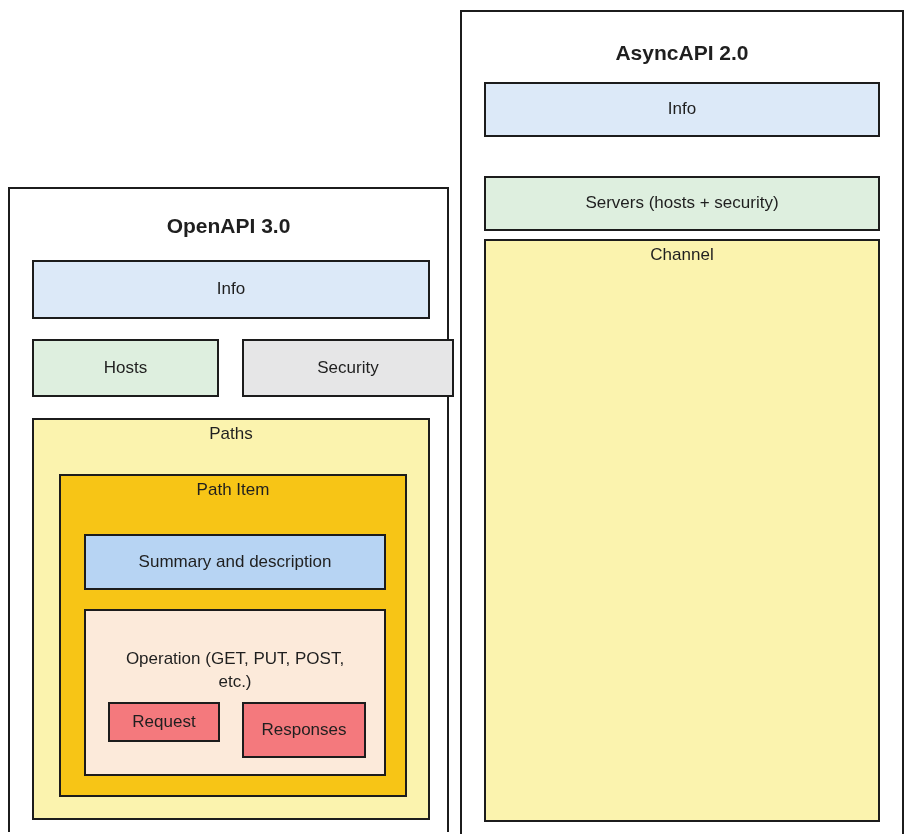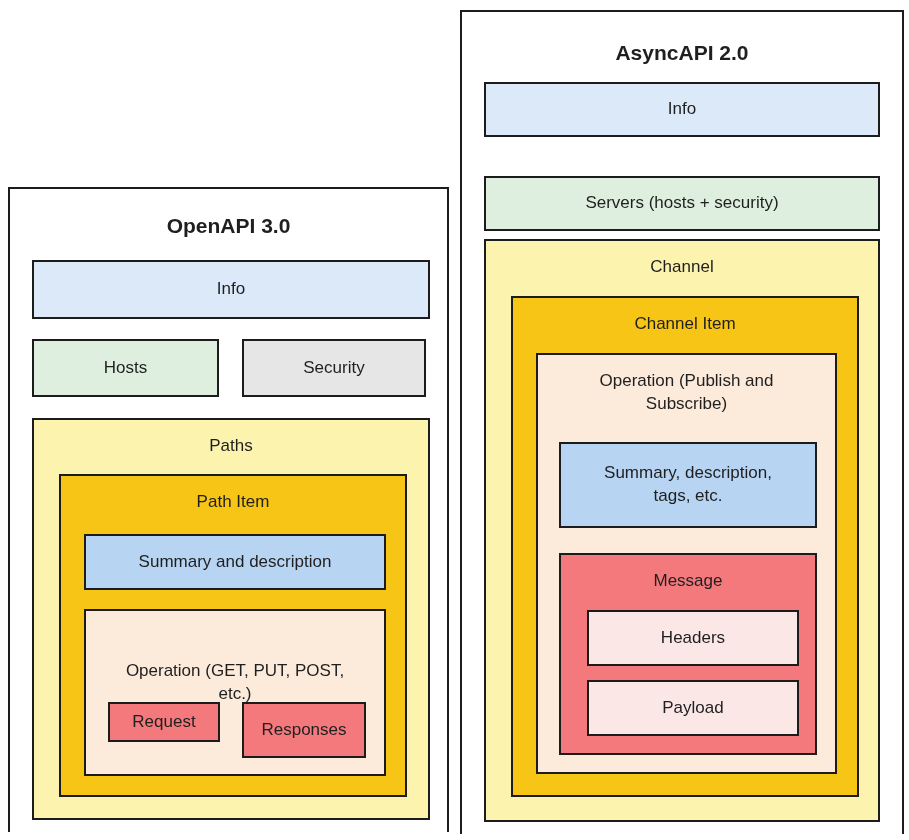--- a/index.html
+++ b/index.html
@@ -38,39 +38,39 @@
     align-items: center;
     justify-content: center;
     text-align: center;
     font-size: 17px;
     line-height: 1.35;
   }
   .container-box { display: block; }
   .box-label {
     display: block;
     text-align: center;
-    padding-top: 15px;
+    padding-top: 3px;
     margin: 0 auto;
   }
 
   
   .fill-pale-blue   { background: var(--pale_blue,   #dcE9f8); }
   .fill-mid-blue    { background: var(--mid_blue,    #b7d4f3); }
   .fill-pale-green  { background: var(--pale_green,  #deefdf); }
   .fill-light-gray  { background: var(--light_gray,  #e6e6e7); }
   .fill-pale-yellow { background: var(--pale_yellow, #fbf3ae); }
   .fill-gold        { background: var(--gold,        #f7c516); }
   .fill-peach       { background: var(--peach,       #fceada); }
   .fill-salmon      { background: var(--salmon,      #f4797d); }
   .fill-pale-pink   { background: var(--pale_pink,   #fce7e7); }
 
   
   .oa-info      { left: 22px;  top: 71px;  width: 398px; height: 59px; }
   .oa-hosts     { left: 22px;  top: 150px; width: 187px; height: 58px; }
-  .oa-security  { left: 232px; top: 150px; width: 184px; height: 58px; }
+  .oa-security  { left: 232px; top: 150px; width: 212px; height: 58px; }
   .oa-paths     { left: 22px;  top: 229px; width: 398px; height: 402px; }
   .oa-path-item { left: 25px;  top: 54px;  width: 348px; height: 323px; }
   .oa-summary   { left: 23px;  top: 58px;  width: 302px; height: 56px; }
   .oa-operation { left: 23px;  top: 133px; width: 302px; height: 167px; }
   .oa-op-label  { max-width: 240px; margin-top: 34px; }
   .oa-request   { left: 22px;  top: 91px;  width: 112px; height: 40px; }
   .oa-responses { left: 156px; top: 91px;  width: 124px; height: 56px; }
 
   
   .aa-info         { left: 22px; top: 70px;  width: 396px; height: 55px; }
@@ -137,39 +137,16 @@
       <span>Info</span>
     </div>
 
     <div class="box fill-pale-green aa-servers">
       <span>Servers (hosts + security)</span>
     </div>
 
     <div class="box container-box fill-pale-yellow aa-channel">
       <div class="box-label">Channel</div>
 
-      <div class="box container-box fill-gold aa-channel-item">
-        <div class="box-label">Channel Item</div>
-
-        <div class="box container-box fill-peach aa-operation">
-          <div class="box-label aa-op-label">Operation (Publish and Subscribe)</div>
-
-          <div class="box fill-mid-blue aa-summary">
-            <span>Summary, description, tags, etc.</span>
-          </div>
-
-          <div class="box container-box fill-salmon aa-message">
-            <div class="box-label">Message</div>
-
-            <div class="box fill-pale-pink aa-headers">
-              <span>Headers</span>
-            </div>
-
-            <div class="box fill-pale-pink aa-payload">
-              <span>Payload</span>
-            </div>
-          </div>
-        </div>
-      </div>
     </div>
   </section>
 
 </div>
 
 </body></html>

